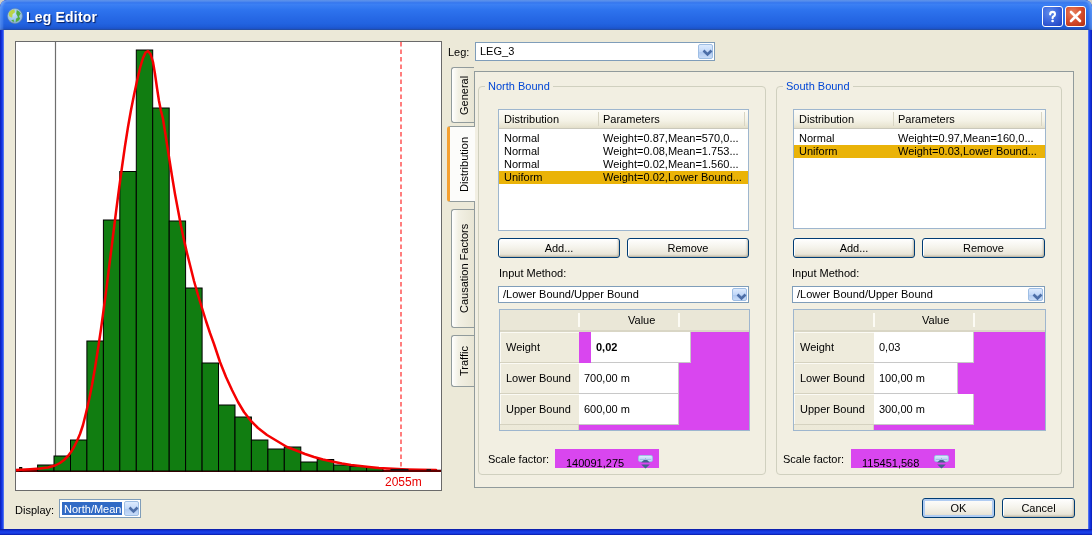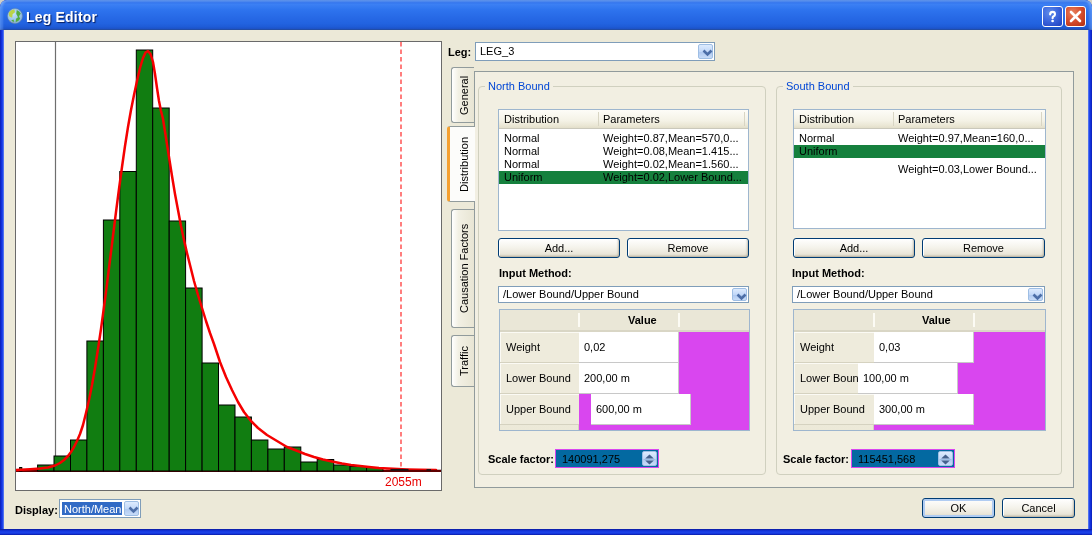--- a/index.html
+++ b/index.html
@@ -56,43 +56,43 @@
 #grp-n { left:478px; top:86px; width:288px; height:389px; }
 #grp-s { left:776px; top:86px; width:286px; height:389px; }
 
 .list { position:absolute; background:#fff; border:1px solid #9EB6CE; }
 .list .hdr { position:absolute; left:0; top:0; right:0; height:19px;
   background:linear-gradient(180deg,#FDFCF7 0%,#F4F2E6 60%,#E9E5D2 90%,#E2DECA 100%); border-bottom:1px solid #CAC8BB; }
 .list .hdr .h1 { position:absolute; left:5px; top:3px; }
 .list .hdr .hsep { position:absolute; top:2px; bottom:2px; width:1px; background:#D8D5C4; }
 .list .row { position:absolute; left:0; right:0; height:13px; }
 .list .row span { position:absolute; top:0; white-space:nowrap; }
-.selrow { background:#15803d; }
+.selrow { background:#eab308; }
 
 .btn { position:absolute; border:1px solid #003C74; border-radius:3px; text-align:center;
   background:linear-gradient(180deg,#FFFFFF 0%,#F4F2EA 50%,#E9E5D8 85%,#DCD8C8 100%);
   box-shadow: inset 1px 1px 0 #fff, inset -1px -1px 2px rgba(150,140,120,.55); }
 
 .vtable { position:absolute; border:1px solid #9EB6CE; background:#d946ef; }
 .vtable .vhdr { position:absolute; left:0; top:0; right:0; height:22px;
   background:#EAE7D7; box-shadow: inset 0 -2px 0 #D9D6C5; }
 .vtable .lblcol { position:absolute; left:0; top:0; bottom:0; background:linear-gradient(180deg,#F3F1E6,#ECE9D8); border-right:1px solid #D5D2C0; }
 .vtable .cell-lbl { position:absolute; border-bottom:1px solid #D5D2C0; background:#EEEBDC;
   box-shadow: inset 1px 1px 0 #FBFAF4; }
 .vtable .cell-lbl span { position:absolute; left:6px; top:9px; }
 .vtable .cell-val { position:absolute; background:#fff; border-bottom:1px solid #C8C8C8; border-right:1px solid #C8C8C8; }
 .vtable .cell-val span { position:absolute; left:5px; top:9px; }
 
-.spin { position:absolute; background:#0369a1; border:1px solid #d946ef;padding-left:8px; }
+.spin { position:absolute; background:#d946ef; border:5px solid #d946ef;padding-left:8px; }
 .spin .stext { position:absolute; left:6px; top:3px; }
 .spin .sbtn { position:absolute; right:1px; top:1px; bottom:1px; width:15px; border-radius:2px;
   background:linear-gradient(180deg,#DDEBFE 0%,#C2D8F8 50%,#AFC9F0 55%,#C8DCF8 100%); border:1px solid #9EBEE4; }
 .spin .sbtn::after { content:""; position:absolute; left:1px; right:1px; top:50%; height:1px; background:#9EBEE4; }
 .lbl { white-space:nowrap; }
-.abs { position:absolute;font-weight:bold; }
+.abs { position:absolute; }
 
 #btn-ok { left:922px; top:498px; width:73px; height:20px; box-shadow: inset 0 0 0 2px #B0CCF2, inset -1px -1px 2px rgba(150,140,120,.3); }
 #btn-cancel { left:1002px; top:498px; width:73px; height:20px; }
 .btn .bt { position:absolute; width:100%; top:3px; }
 </style>
 </head>
 <body>
 <div id="dlg"></div>
 <div id="frame">
   <div id="title">
@@ -206,21 +206,21 @@
         <span class="h1" style="left:104px;">Parameters</span>
       <div class="hsep" style="left:99px;"></div>
         <div class="hsep" style="right:3px;"></div>
       </div>
     <div class="row" style="top:22px;">
         <span style="left:5px;">Normal</span>
         <span style="left:104px;">Weight=0.87,Mean=570,0...</span>
       </div>
     <div class="row" style="top:35px;">
         <span style="left:5px;">Normal</span>
-        <span style="left:104px;">Weight=0.08,Mean=1.415...</span>
+        <span style="left:104px;">Weight=0.08,Mean=1.753...</span>
       </div>
     <div class="row" style="top:48px;">
         <span style="left:5px;">Normal</span>
         <span style="left:104px;">Weight=0.02,Mean=1.560...</span>
       </div>
     <div class="row selrow" style="top:61px;">
         <span style="left:5px;">Uniform</span>
         <span style="left:104px;">Weight=0.02,Lower Bound...</span>
       </div>
   </div>
@@ -242,33 +242,33 @@
   <div class="vtable" style="left:499px; top:309px; width:251px; height:122px;">
     <div class="vhdr">
         <span class="abs" style="left:128px; top:4px;">Value</span>
       <div class="abs" style="left:78px; top:3px; bottom:5px; width:2px; background:#FCFBF4;"></div>
       <div class="abs" style="left:178px; top:3px; bottom:5px; width:2px; background:#FCFBF4;"></div>
       </div>
     <div class="lblcol" style="width:79px; top:22px;"></div>
     <div class="cell-lbl" style="left:0; top:22px; width:79px; height:31px;">
         <span>Weight</span>
       </div>
-    <div class="cell-val" style="left:79px; top:22px; width:100px; height:31px;">
+    <div class="cell-val" style="left:91px; top:22px; width:100px; height:31px;font-weight:bold;">
         <span>0,02</span>
       </div>
     <div class="cell-lbl" style="left:0; top:53px; width:79px; height:31px;">
         <span>Lower Bound</span>
       </div>
     <div class="cell-val" style="left:79px; top:53px; width:100px; height:31px;">
-        <span>200,00 m</span>
+        <span>700,00 m</span>
       </div>
     <div class="cell-lbl" style="left:0; top:84px; width:79px; height:31px;">
         <span>Upper Bound</span>
       </div>
-    <div class="cell-val" style="left:79px; top:84px; width:100px; height:31px;margin-left:12px;">
+    <div class="cell-val" style="left:79px; top:84px; width:100px; height:31px;">
         <span>600,00 m</span>
       </div>
   </div>
   <div class="abs lbl" style="left:488px; top:453px;">Scale factor:</div>
   <div class="spin" style="left:555px; top:449px; width:104px; height:19px;">
     <div class="stext">140091,275</div>
     <div class="sbtn"><svg width="13" height="15" viewBox="0 0 13 15">
       <path d="M2.2,6.4 L6.5,2.4 L10.8,6.4 Z" fill="#44618C"></path>
       <path d="M2.2,8.6 L6.5,12.6 L10.8,8.6 Z" fill="#44618C"></path>
         </svg></div>
@@ -283,21 +283,21 @@
         <span class="h1" style="left:104px;">Parameters</span>
       <div class="hsep" style="left:99px;"></div>
         <div class="hsep" style="right:3px;"></div>
       </div>
     <div class="row" style="top:22px;">
         <span style="left:5px;">Normal</span>
         <span style="left:104px;">Weight=0.97,Mean=160,0...</span>
       </div>
     <div class="row selrow" style="top:35px;">
         <span style="left:5px;">Uniform</span>
-        <span style="left:104px;margin-top:18px;">Weight=0.03,Lower Bound...</span>
+        <span style="left:104px;">Weight=0.03,Lower Bound...</span>
       </div>
   </div>
   <div class="btn" style="left:793px; top:238px; width:122px; height:20px;">
       <div class="bt">Add...</div>
     </div>
   <div class="btn" style="left:922px; top:238px; width:123px; height:20px;">
       <div class="bt">Remove</div>
     </div>
   <div class="abs lbl" style="left:792px; top:267px;">Input Method:</div>
   <div class="combo" style="left:792px; top:286px; width:253px; height:17px;">
@@ -317,21 +317,21 @@
     <div class="lblcol" style="width:80px; top:22px;"></div>
     <div class="cell-lbl" style="left:0; top:22px; width:80px; height:31px;">
         <span>Weight</span>
       </div>
     <div class="cell-val" style="left:80px; top:22px; width:100px; height:31px;">
         <span>0,03</span>
       </div>
     <div class="cell-lbl" style="left:0; top:53px; width:80px; height:31px;">
         <span>Lower Bound</span>
       </div>
-    <div class="cell-val" style="left:64px; top:53px; width:100px; height:31px;">
+    <div class="cell-val" style="left:80px; top:53px; width:84px; height:31px;">
         <span>100,00 m</span>
       </div>
     <div class="cell-lbl" style="left:0; top:84px; width:80px; height:31px;">
         <span>Upper Bound</span>
       </div>
     <div class="cell-val" style="left:80px; top:84px; width:100px; height:31px;">
         <span>300,00 m</span>
       </div>
   </div>
   <div class="abs lbl" style="left:783px; top:453px;">Scale factor:</div>

